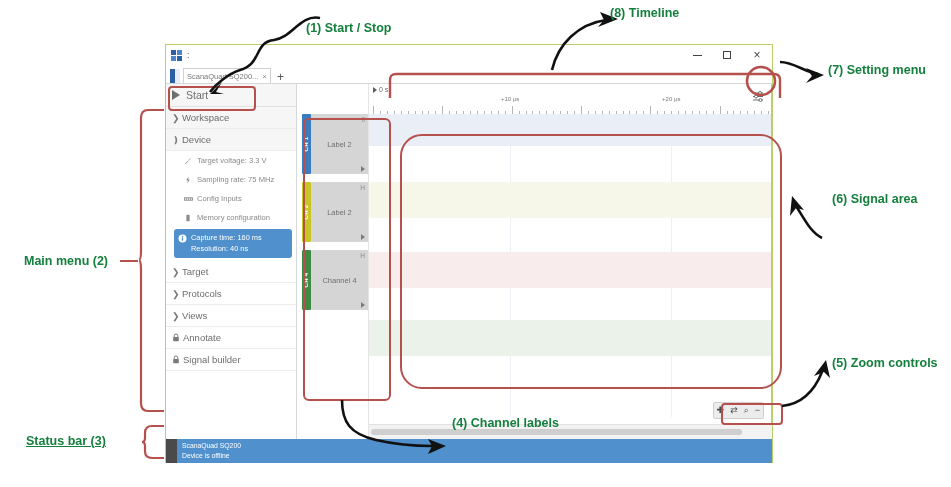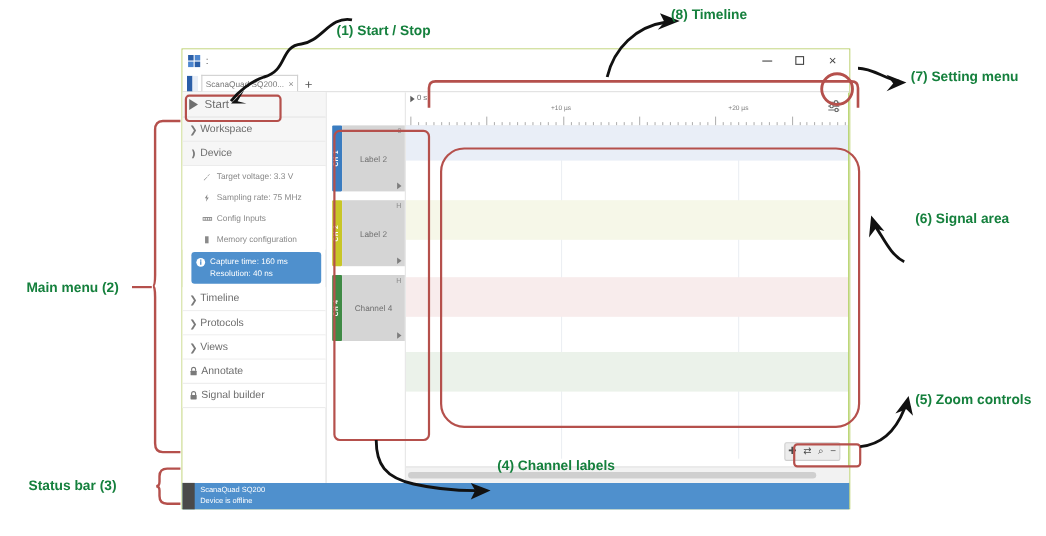--- a/index.html
+++ b/index.html
@@ -234,21 +234,21 @@
             </svg>
         </span>
         <span>
           <span>Capture time: 160 ms</span><br>
           <span>Resolution: 40 ns</span>
         </span>
       </div>
 
       <div class="menu-row white">
         <span class="chev">❯</span>
-        <span>Timeline</span>
+        <span>Target</span>
       </div>
       <div class="menu-row white">
         <span class="chev">❯</span>
         <span>Protocols</span>
       </div>
       <div class="menu-row white">
         <span class="chev">❯</span>
         <span>Views</span>
       </div>
       <div class="menu-row white">
@@ -476,18 +476,18 @@
   <path d="M6,2 C6,24 14,36 40,42 C62,47 76,48 96,48" fill="none" stroke="#111" stroke-width="2.6"></path>
   <polygon points="110,48 92,41 96,48 92,56" fill="#111"></polygon>
 </svg>
 
 <svg class="arrow" style="left:118px;top:256px;width:24px;height:10px;">
   <line x1="2" y1="5" x2="20" y2="5" stroke="#b5504c" stroke-width="2"></line>
 </svg>
 
 <div class="anno" style="left:306px;top:21px;">(1) Start / Stop</div>
 <div class="anno" style="left:24px;top:254px;">Main menu (2)</div>
-<div class="anno" style="left:26px;top:434px;">Status bar (3)</div>
+<div class="anno" style="left:26px;top:434px;text-decoration:underline;">Status bar (3)</div>
 <div class="anno" style="left:452px;top:416px;">(4) Channel labels</div>
 <div class="anno" style="left:832px;top:356px;">(5) Zoom controls</div>
 <div class="anno" style="left:832px;top:192px;">(6) Signal area</div>
 <div class="anno" style="left:828px;top:63px;text-align:center;">(7) Setting menu</div>
 <div class="anno" style="left:610px;top:6px;">(8) Timeline</div>
 
 </body></html>

